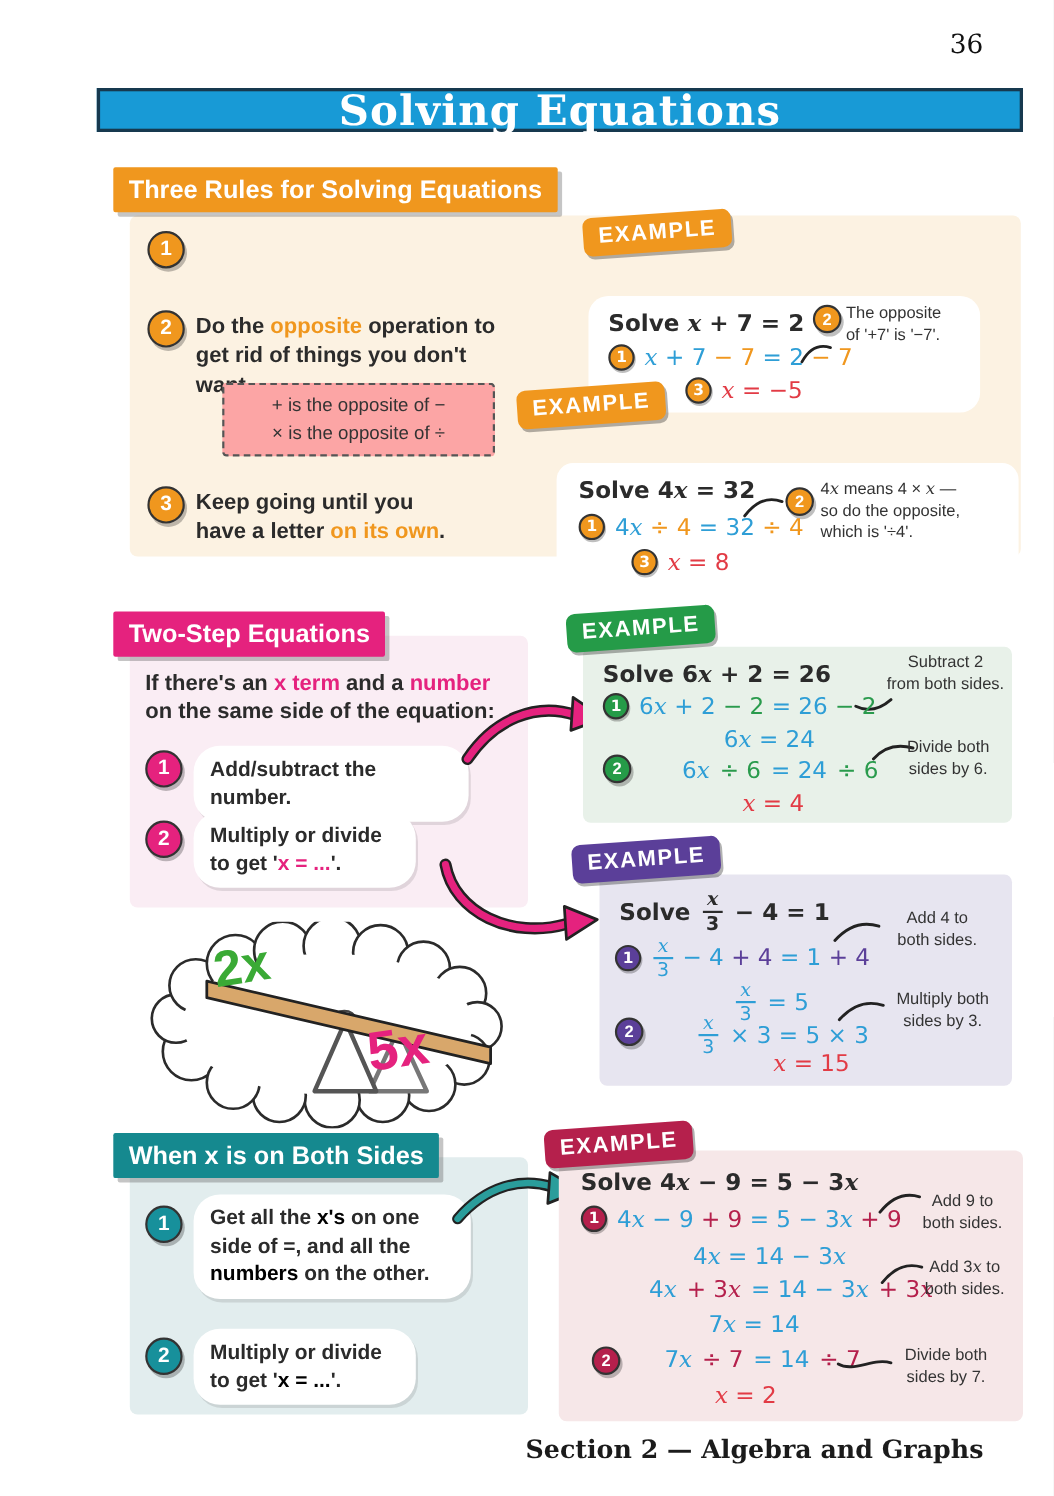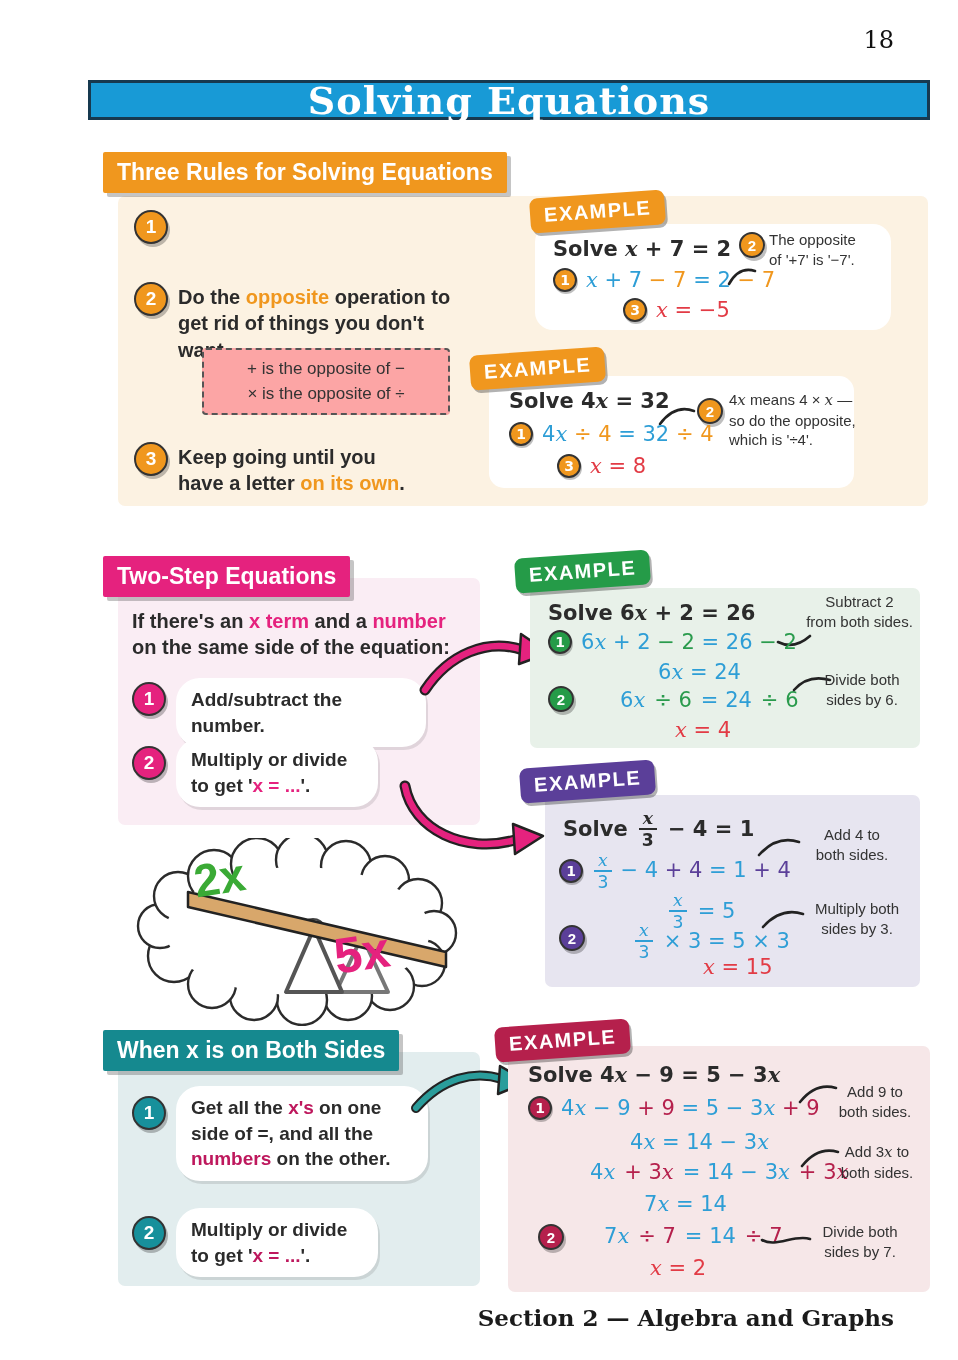--- a/index.html
+++ b/index.html
@@ -40,45 +40,45 @@
   .ruletxt{position:absolute;font-size:20px;font-weight:bold;color:#2b2b2b;line-height:1.32;}
   .pill{position:absolute;background:#fff;border-radius:24px;padding:9px 15px;font-size:19px;
     font-weight:bold;color:#2b2b2b;box-shadow:2px 3px 0 rgba(0,0,0,.1);line-height:1.35;box-sizing:border-box;}
   #note-box{left:84px;top:152px;width:232px;background:#fca5a5;border:2px dashed #555;border-radius:4px;
     padding:7px 6px;text-align:center;font-size:17px;color:#333;line-height:1.45;}
 
   
   .exbadge{position:absolute;color:#fff;font-weight:bold;font-size:20px;letter-spacing:1.5px;
     padding:6px 14px;border-radius:8px;transform:rotate(-4deg);box-shadow:2px 3px 0 rgba(0,0,0,.3);z-index:6;}
   .b-or{background:#f0971e}.b-gr{background:#259b48}.b-pu{background:#5b3f99}.b-cr{background:#b5204c}
-  .exwhite{position:absolute;background:#fff;border-radius:18px;}
+  .exwhite{position:absolute;background:#fff;border-radius:18px;margin-top:45px;}
 
   
   .eq{position:absolute;font-family:"DejaVu Sans",sans-serif;font-size:21px;color:#2b2b2b;
     display:flex;align-items:center;gap:9px;white-space:nowrap;}
   .solve{font-weight:bold;font-size:21px;color:#222;}
   .vx{font-style:italic;font-family:"DejaVu Serif",serif;}
   .sg-k{color:#2b2b2b}.sg-blue{color:#2e9ed6}.sg-orange{color:#f0971e}.sg-red{color:#e23b45}
   .sg-green{color:#2a9b4d}.sg-purple{color:#5b3f99}.sg-crimson{color:#b5204c}
-  .sg-teal{color:#be185d}.sg-pink{color:#e5227e}
+  .sg-teal{color:#000000}.sg-pink{color:#e5227e}
   .frac{display:inline-flex;flex-direction:column;align-items:center;vertical-align:middle;
     line-height:1.05;font-size:.82em;margin:0 2px;}
   .frac .fn{border-bottom:2px solid currentColor;padding:0 4px 1px;}
   .frac .fd{padding-top:1px;}
 
   .ann{position:absolute;font-size:15px;color:#333;white-space:pre-line;text-align:center;line-height:1.3;}
   .conn{position:absolute;}
   .conn path{stroke:#222;stroke-width:2.6;fill:none;stroke-linecap:round;}
 </style>
 </head>
 <body>
 
 <div id="page">
 
-  <div class="abs" id="pagenum">18</div>
+  <div class="abs" id="pagenum">36</div>
 
   <div class="abs" id="title-banner">
     <span>Solving Equations</span>
   </div>
 
   <div class="abs sec-head" style="left:103px;top:152px;background:#f0971e;">Three Rules for Solving Equations</div>
 
   <div class="panel" id="s1-panel">
     <div class="circle c-or" style="left:16px;top:14px;">1</div>
 
@@ -109,21 +109,21 @@
       <span class="mini">1</span>
       <span><span class="sg-blue"><span class="vx">x</span> + 7 </span><span class="sg-orange">− 7</span><span class="sg-blue"> = 2 </span><span class="sg-orange">− 7</span></span>
     </div>
     <div class="eq" style="left:88px;top:74px;">
       <span class="mini">3</span>
       <span><span class="sg-red"><span class="vx">x</span> = −5</span></span>
     </div>
   </div>
 
   <div class="exbadge b-or" style="left:470px;top:351px;">EXAMPLE</div>
-  <div class="exwhite th-or" style="left:489px;top:376px;width:365px;height:112px;border-radius:15px;">
+  <div class="exwhite th-or" style="left:506px;top:376px;width:420px;height:112px;border-radius:15px;">
     <div class="eq solve" style="left:20px;top:12px;">
         <span class="sg-k">Solve 4<span class="vx">x</span> = 32</span>
       </div>
     <div class="circle c-or" style="left:208px;top:22px;width:26px;height:26px;font-size:15px;">2</div>
     <div class="ann" style="left:240px;top:14px;width:170px;text-align:left;">4<span class="vx">x</span> means 4 × <span class="vx">x</span> —
 so do the opposite,
 which is '÷4'.</div>
     <svg class="conn" style="left:168px;top:26px;" width="40" height="24" viewBox="0 0 40 24">
         <path d="M3,22 Q18,2 37,9"></path>
       </svg>

